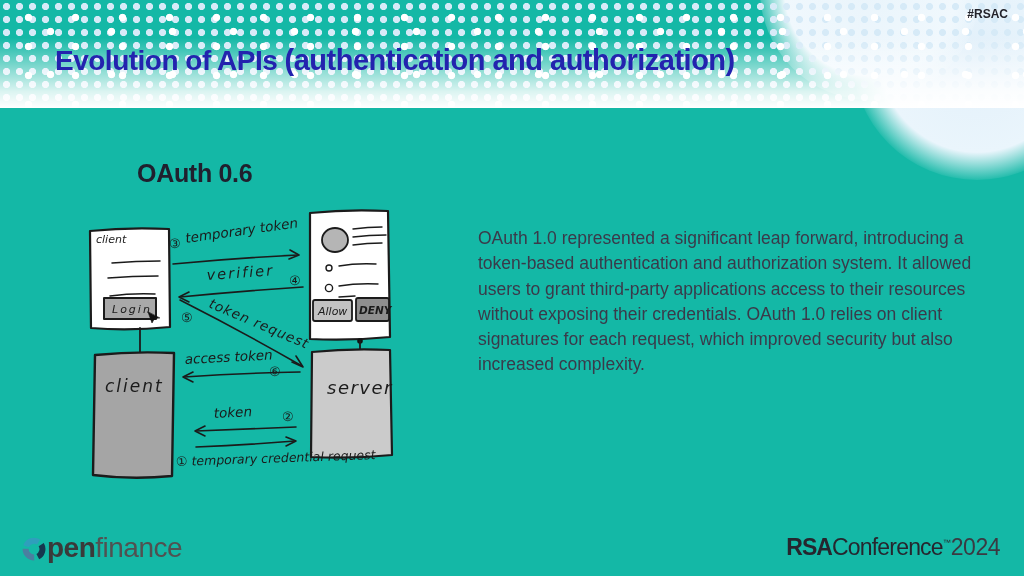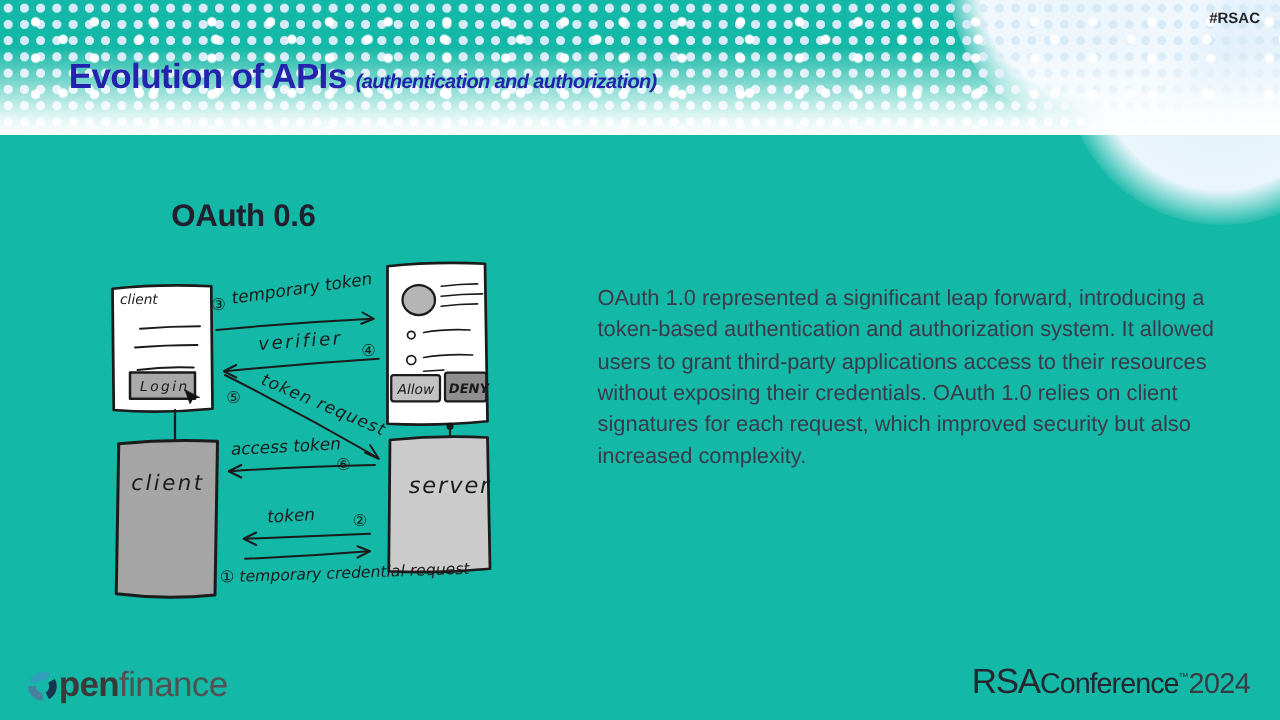--- a/index.html
+++ b/index.html
@@ -32,21 +32,21 @@
   }
   .hashtag {
     position:absolute; top:7px; right:16px; z-index:3;
     font-size:12px; font-weight:bold; color:#23232b; letter-spacing:0;
   }
   .title {
     position:absolute; left:55px; top:41px; z-index:3;
     color:#2323ae; font-weight:bold; white-space:nowrap;
   }
   .title .main  { font-size:28px; letter-spacing:-0.5px; }
-  .title .paren { font-size:16px; letter-spacing:-0.5px;font-style:italic; }
+  .title .paren { font-size:29px; letter-spacing:-0.5px; }
   .section-heading {
     position:absolute; left:137px; top:159px; z-index:3;
     font-size:25px; font-weight:bold; color:#20202e; letter-spacing:-0.3px;
   }
   .body-text {
     position:absolute; left:478px; top:226px; width:512px; z-index:3;
     font-size:17.5px; line-height:1.445; color:#3a3a4a;
   }
   .body-text .bold { font-weight:normal; }
   .diagram-svg { position:absolute; left:76px; top:196px; z-index:2; }
@@ -56,21 +56,21 @@
     position:absolute; left:22px; bottom:12px; z-index:3;
     display:flex; align-items:center; height:32px;
   }
   .brand-mark { width:24px; height:24px; margin-right:1px; margin-top:2px; }
   .brand-bold  { font-size:28px; font-weight:bold; color:#3a3a3a; letter-spacing:-0.5px; }
   .brand-light { font-size:28px; font-weight:300; color:#515151; letter-spacing:-0.5px; }
   .footer-right {
     position:absolute; right:24px; bottom:15px; z-index:3;
     color:#26262e; white-space:nowrap;
   }
-  .rsa-bold { font-size:28px; font-weight:400; letter-spacing:-1px; }
+  .rsa-bold { font-size:23px; font-weight:700; letter-spacing:-1px; }
   .rsa-reg  { font-size:23px; font-weight:400; letter-spacing:-0.8px; }
   .rsa-tm   { font-size:8px; vertical-align:10px; }
   .rsa-year { font-size:23px; font-weight:300; letter-spacing:-0.5px; color:#3a3a42; }
 </style>
 </head>
 <body>
 
 <div class="slide">
 
   <div class="bg-circle c1"></div>

